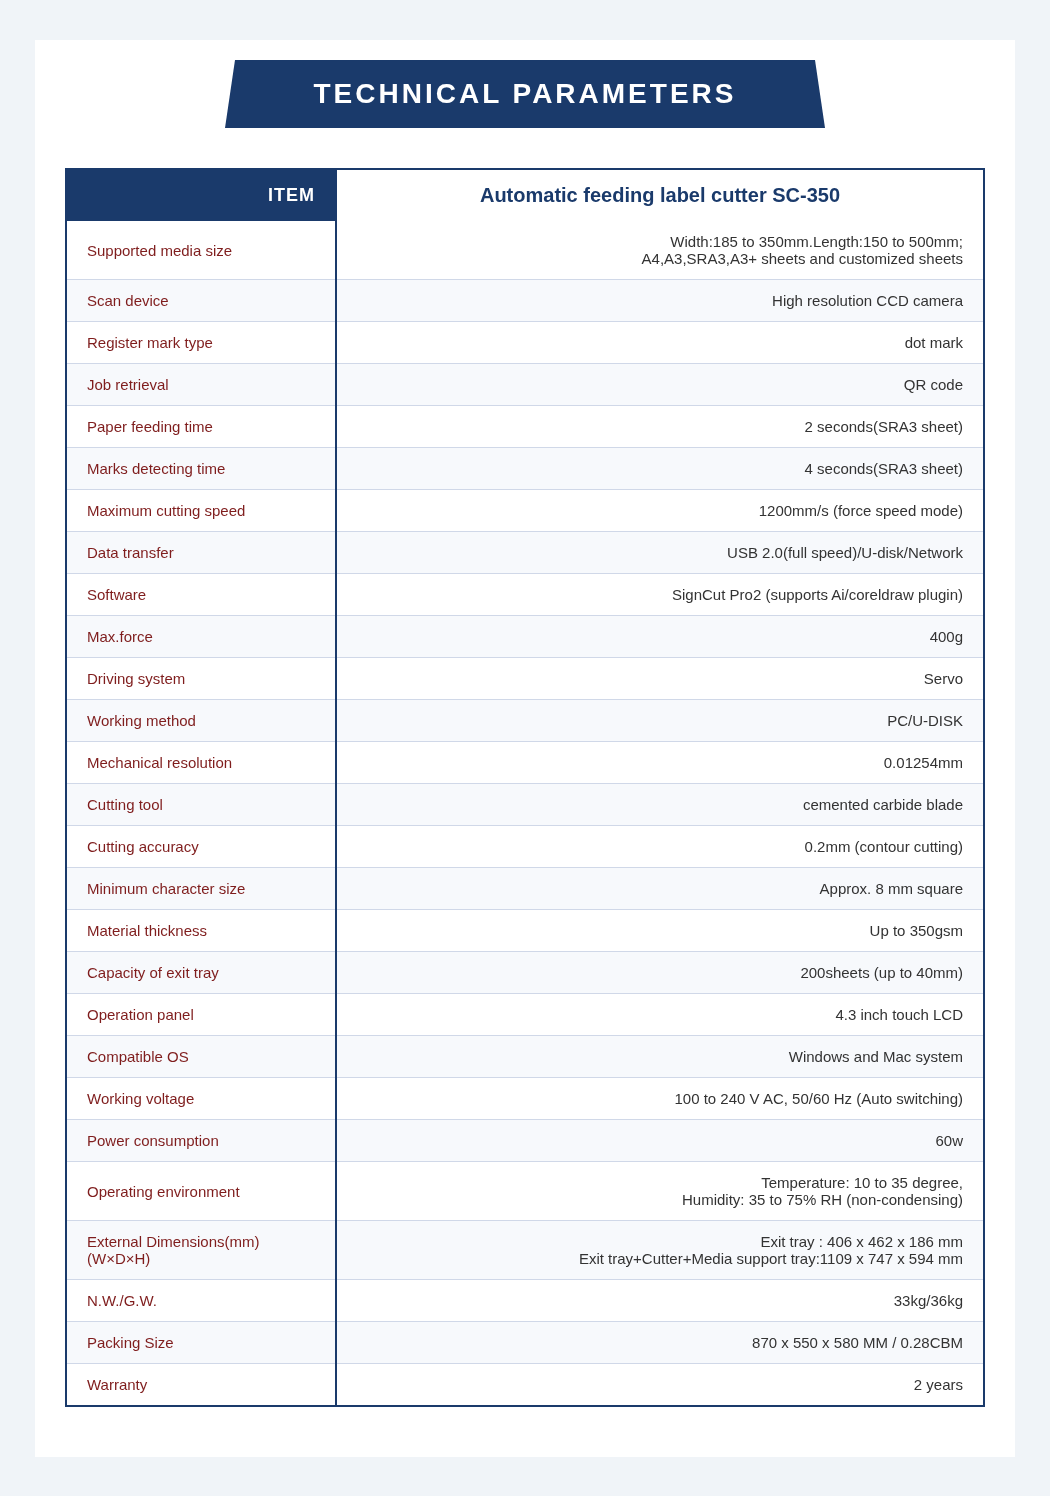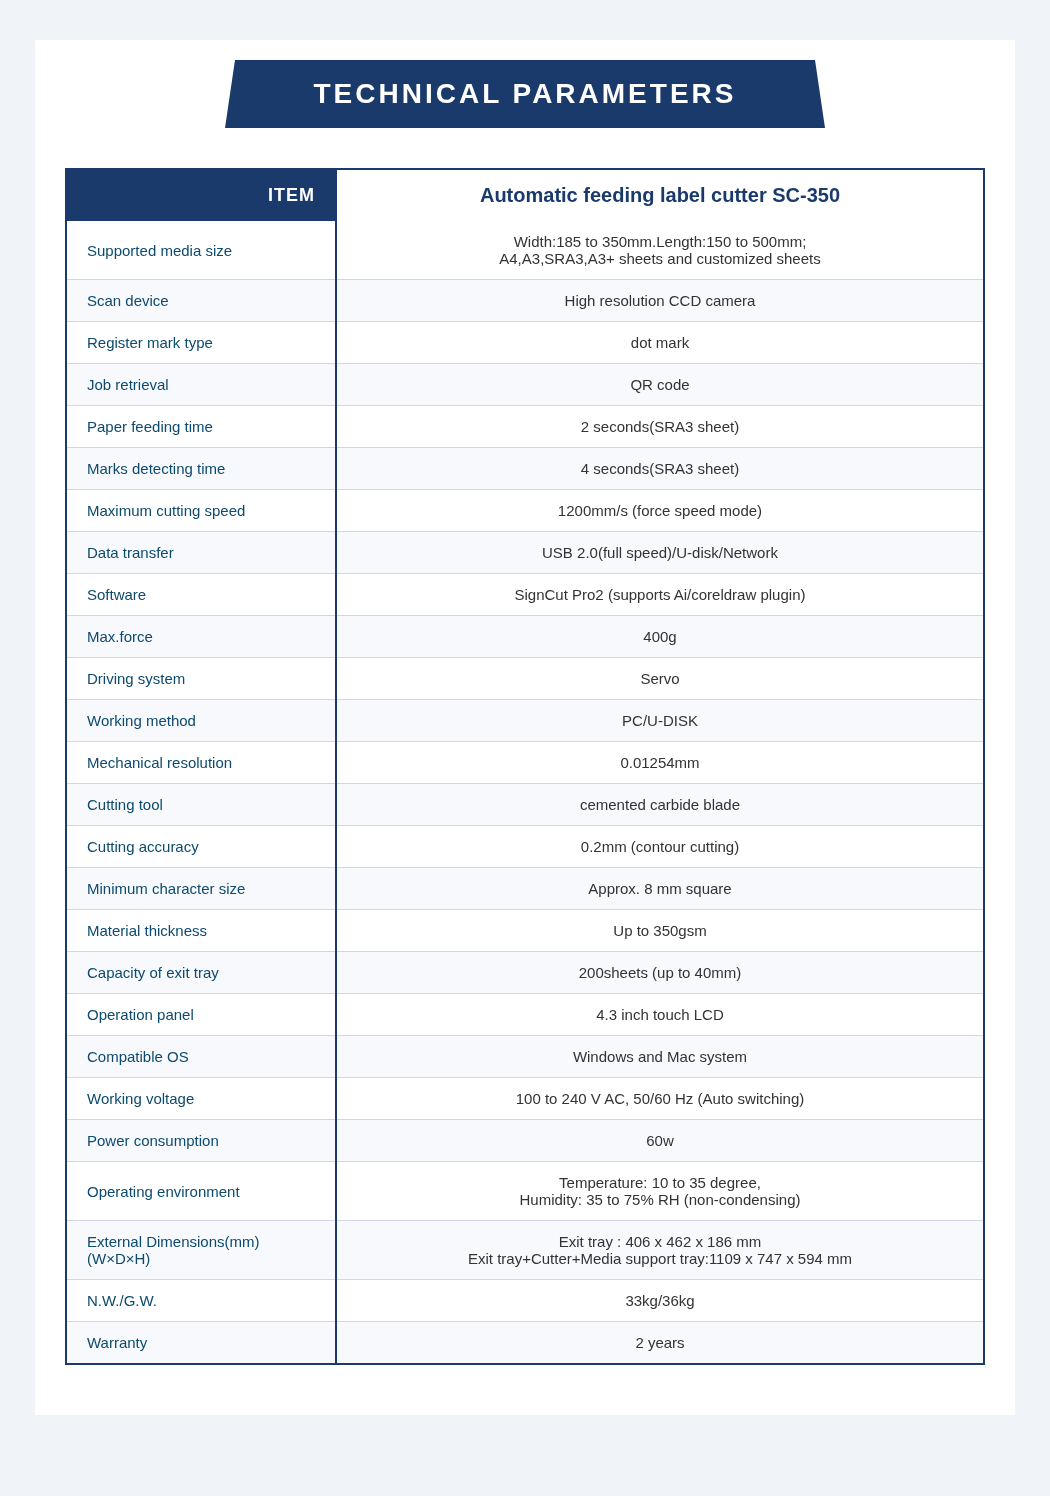--- a/index.html
+++ b/index.html
@@ -60,26 +60,26 @@
       border-bottom: 1px solid #d0d8e8;
     }
     .params-table tbody tr td {
       padding: 12px 20px;
       font-size: 15px;
       vertical-align: middle;
       border-right: 2px solid #1a3a6b;
       color: #222;
     }
     .params-table tbody tr td:first-child {
-      color: #0c4a6e;
+      color: #7f1d1d;
       font-weight: 400;
       width: 270px;
     }
     .params-table tbody tr td:last-child {
-      text-align: center;
+      text-align: right;
       border-right: none;
       color: #333;
     }
     .params-table tbody tr:nth-child(odd) {
       background: #fff;
     }
     .params-table tbody tr:nth-child(even) {
       background: #f7f9fc;
     }
   </style>
@@ -195,18 +195,22 @@
           <td style="white-space: pre-line;">External Dimensions(mm)
 (W×D×H)</td>
           <td style="white-space: pre-line;">Exit tray : 406 x 462 x 186 mm
 Exit tray+Cutter+Media support tray:1109 x 747 x 594 mm</td>
         </tr>
         <tr>
           <td style="white-space: pre-line;">N.W./G.W.</td>
           <td style="white-space: pre-line;">33kg/36kg</td>
         </tr>
         <tr>
+          <td style="white-space: pre-line;">Packing Size</td>
+          <td style="white-space: pre-line;">870 x 550 x 580 MM / 0.28CBM</td>
+        </tr>
+        <tr>
           <td style="white-space: pre-line;">Warranty</td>
           <td style="white-space: pre-line;">2 years</td>
         </tr>
       </tbody>
   </table>
 </div>
 
 </body></html>

